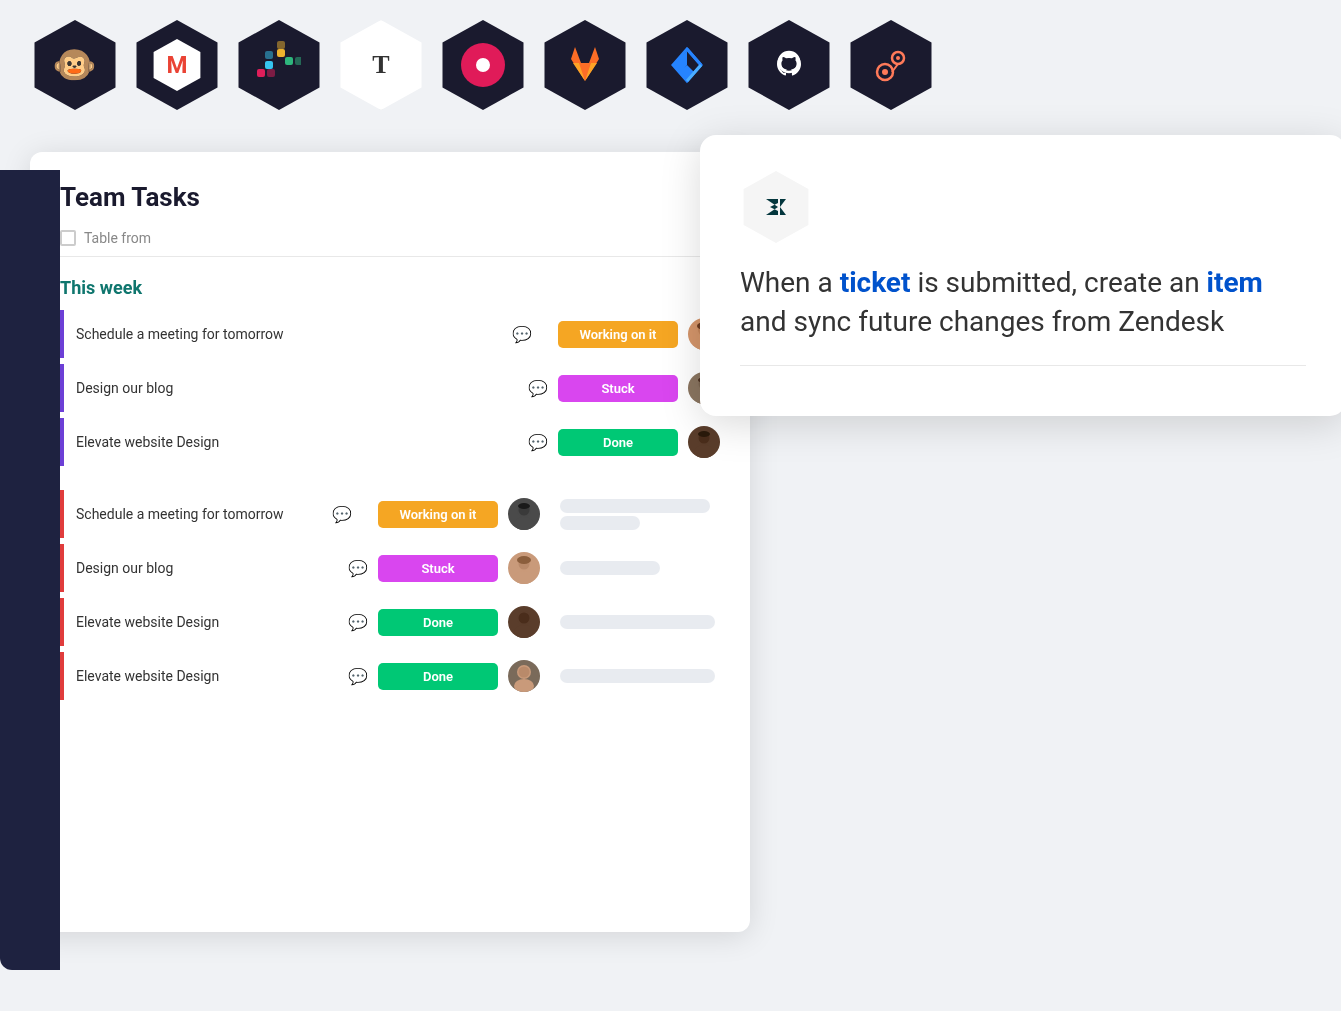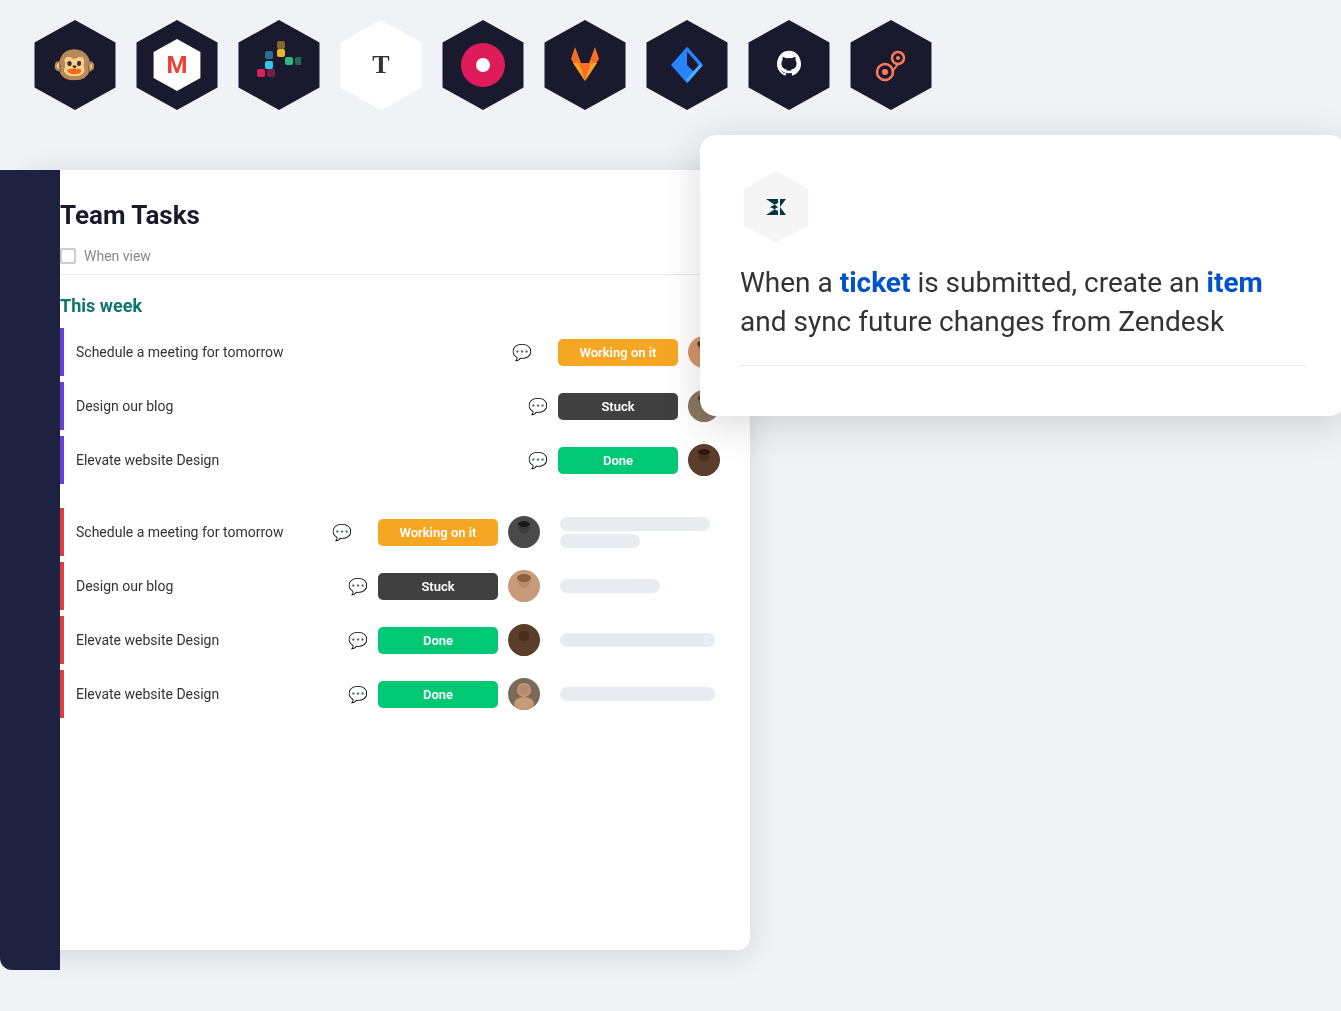--- a/index.html
+++ b/index.html
@@ -40,21 +40,21 @@
     }
 
     .hex-icon .icon-inner {
       font-size: 28px;
       line-height: 1;
     }
 
     
     .task-board {
       position: absolute;
-      top: 170px;
+      top: 152px;
       left: 30px;
       width: 720px;
       height: 780px;
       background: #fff;
       border-radius: 12px;
       box-shadow: 0 4px 30px rgba(0,0,0,0.12);
       padding: 30px;
       overflow: hidden;
     }
 
@@ -127,21 +127,21 @@
       padding: 6px 18px;
       border-radius: 5px;
       font-size: 13px;
       font-weight: 600;
       color: #fff;
       min-width: 120px;
       text-align: center;
     }
 
     .status-working { background: #f5a623; margin-left: 16px; }
-    .status-stuck { background: #404040; }
+    .status-stuck { background: #d946ef; }
     .status-done { background: #00c875; }
 
     .avatar {
       width: 32px;
       height: 32px;
       border-radius: 50%;
       background: #ccc;
       overflow: hidden;
       display: flex;
       align-items: center;
@@ -303,21 +303,21 @@
       <circle cx="14" cy="27" r="3" fill="#FF7A59"></circle>
     </svg>
   </div>
 </div>
 
 <div class="task-board">
   <h1 class="board-title">Team Tasks</h1>
 
   <div class="table-view-label">
     <span class="checkbox-icon"></span>
-    <span>When view</span>
+    <span>Table from</span>
   </div>
 
   <div class="task-list">
     <h2 class="section-title this-week">This week</h2>
 
     <div class="task-row purple">
       <span class="task-name">Schedule a meeting for tomorrow</span>
       <span class="chat-icon">💬</span>
       <span class="status-badge status-working">Working on it</span>
       <div class="avatar face-1">

